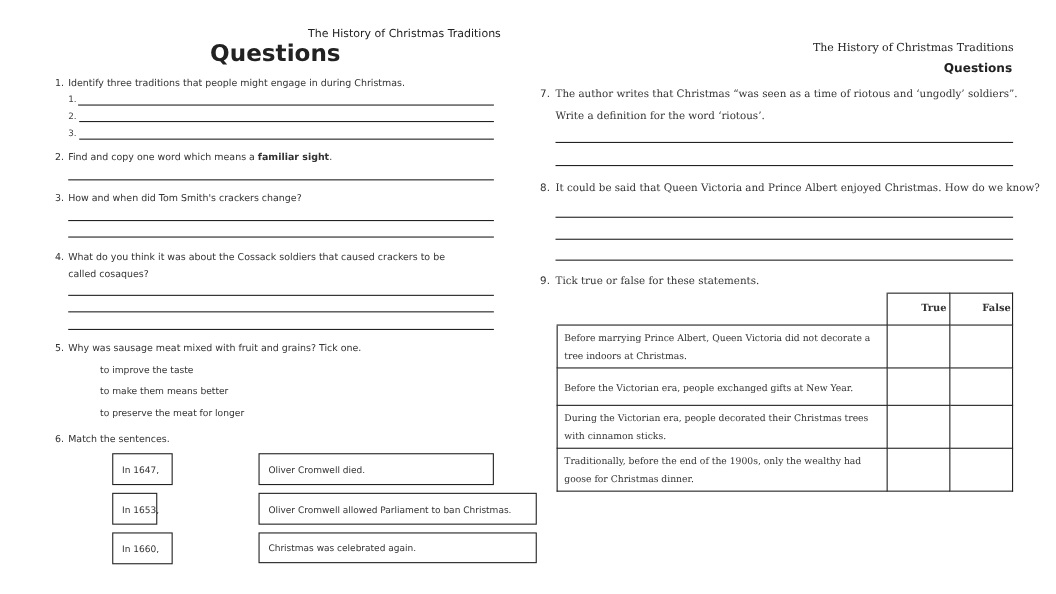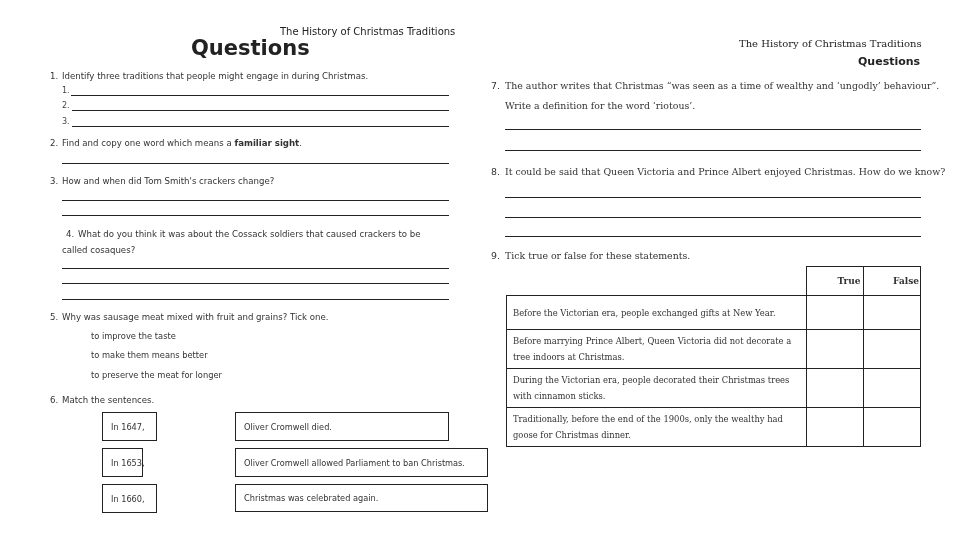--- a/index.html
+++ b/index.html
@@ -56,21 +56,21 @@
   <span class="num">2.</span><span>Find and copy one word which means a </span><b>familiar sight</b><span>.</span>
 </div>
 <div class="line" style="left:62px; top:163px; width:387px;"></div>
 
 <div class="q" style="left:50px; top:176px;">
   <span class="num">3.</span><span>How and when did Tom Smith's crackers change?</span>
 </div>
 <div class="line" style="left:62px; top:200px; width:387px;"></div>
 <div class="line" style="left:62px; top:215px; width:387px;"></div>
 
-<div class="q" style="left:66px; top:229px;">
+<div class="q" style="left:50px; top:229px;">
   <span class="num">4.</span><span>What do you think it was about the Cossack soldiers that caused crackers to be</span>
 </div>
 <div class="q" style="left:62px; top:245px;">called cosaques?</div>
 <div class="line" style="left:62px; top:268px; width:387px;"></div>
 <div class="line" style="left:62px; top:283px; width:387px;"></div>
 <div class="line" style="left:62px; top:299px; width:387px;"></div>
 
 <div class="q" style="left:50px; top:312px;">
   <span class="num">5.</span><span>Why was sausage meat mixed with fruit and grains? Tick one.</span>
 </div>
@@ -89,21 +89,21 @@
 <div class="match-box" style="left:196px; top:412px; width:214px; height:29px;">Oliver Cromwell died.</div>
 <div class="match-box" style="left:196px; top:448px; width:253px; height:29px;">Oliver Cromwell allowed Parliament to ban Christmas.</div>
 <div class="match-box" style="left:196px; top:484px; width:253px; height:28px;">Christmas was celebrated again.</div>
 
 <div class="page page-right"></div>
 
 <div class="doc-subtitle" style="left:739px; top:38px; font-family:'DejaVu Serif', serif;">The History of Christmas Traditions</div>
 <div class="doc-title" style="left:858px; top:55px; font-size:11px;">Questions</div>
 
 <div class="qr" style="left:491px; top:80px;">
-  <span class="num">7.</span><span>The author writes that Christmas “was seen as a time of wealthy and ‘ungodly’ behaviour”.</span>
+  <span class="num">7.</span><span>The author writes that Christmas “was seen as a time of riotous and ‘ungodly’ soldiers”.</span>
 </div>
 <div class="qr" style="left:505px; top:100px;">Write a definition for the word ‘riotous’.</div>
 <div class="line" style="left:505px; top:129px; width:416px;"></div>
 <div class="line" style="left:505px; top:150px; width:416px;"></div>
 
 <div class="qr" style="left:491px; top:166px;">
   <span class="num">8.</span><span>It could be said that Queen Victoria and Prince Albert enjoyed Christmas. How do we know?</span>
 </div>
 <div class="line" style="left:505px; top:197px; width:416px;"></div>
 <div class="line" style="left:505px; top:217px; width:416px;"></div>
@@ -116,26 +116,26 @@
 <table class="tf">
   <thead>
     <tr>
       <th class="blank"></th>
       <th class="cell">True</th>
       <th class="cell">False</th>
     </tr>
   </thead>
   <tbody>
     <tr>
-      <td class="stmt">Before the Victorian era, people exchanged gifts at New Year.</td>
+      <td class="stmt">Before marrying Prince Albert, Queen Victoria did not decorate a tree indoors at Christmas.</td>
       <td class="cell"></td>
       <td class="cell"></td>
     </tr>
     <tr>
-      <td class="stmt">Before marrying Prince Albert, Queen Victoria did not decorate a tree indoors at Christmas.</td>
+      <td class="stmt">Before the Victorian era, people exchanged gifts at New Year.</td>
       <td class="cell"></td>
       <td class="cell"></td>
     </tr>
     <tr>
       <td class="stmt">During the Victorian era, people decorated their Christmas trees with cinnamon sticks.</td>
       <td class="cell"></td>
       <td class="cell"></td>
     </tr>
     <tr>
       <td class="stmt">Traditionally, before the end of the 1900s, only the wealthy had goose for Christmas dinner.</td>

